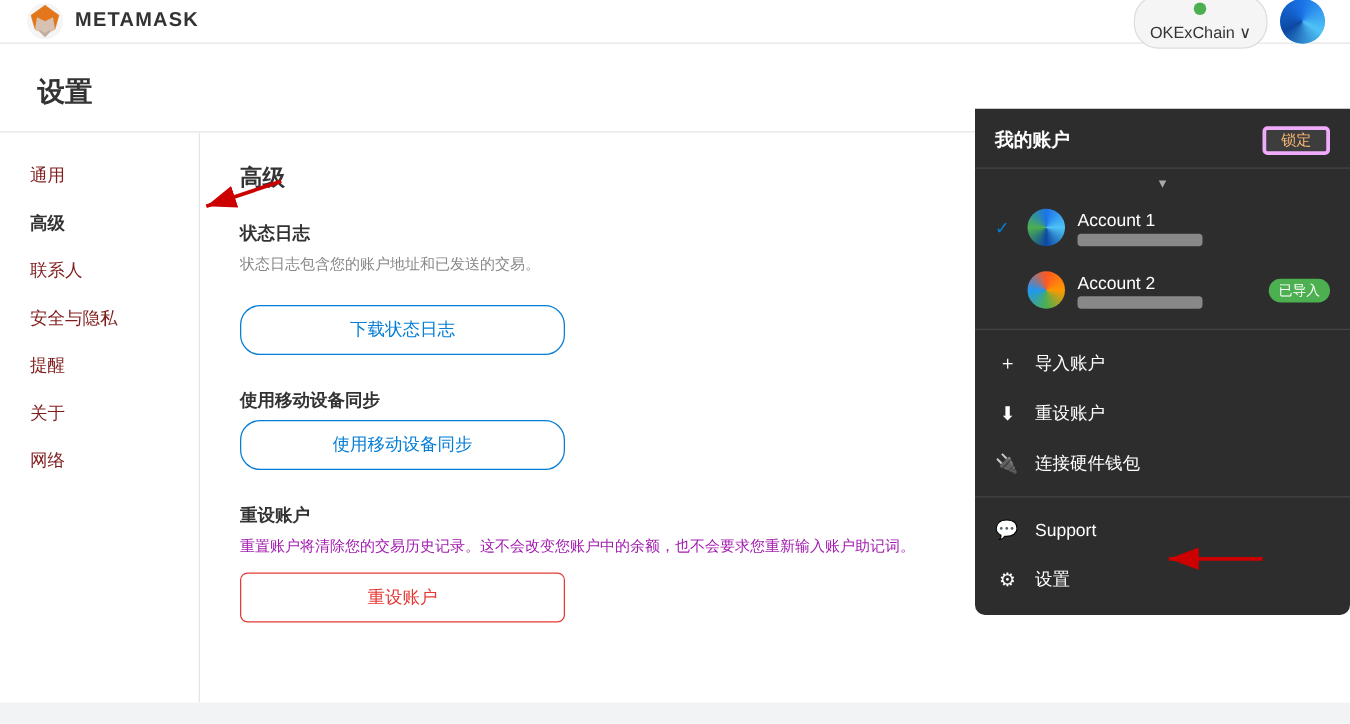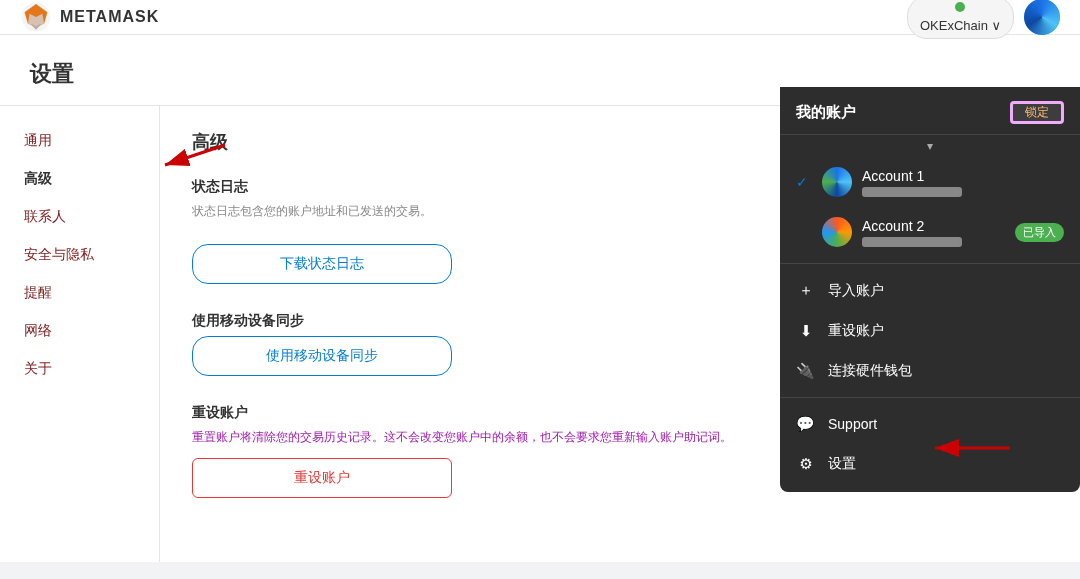--- a/index.html
+++ b/index.html
@@ -369,24 +369,24 @@
         <div class="sidebar-item">
           <span>联系人</span>
         </div>
         <div class="sidebar-item">
           <span>安全与隐私</span>
         </div>
         <div class="sidebar-item">
           <span>提醒</span>
         </div>
         <div class="sidebar-item">
+          <span>关于</span>
+        </div>
+        <div class="sidebar-item">
           <span>网络</span>
-        </div>
-        <div class="sidebar-item">
-          <span>关于</span>
         </div>
       </div>
 
       <div class="content-area">
         <h2 class="content-title">高级</h2>
 
         <div class="section">
           <div class="section-title">状态日志</div>
           <div class="section-desc">状态日志包含您的账户地址和已发送的交易。</div>
           <button class="btn-outline">下载状态日志</button>

